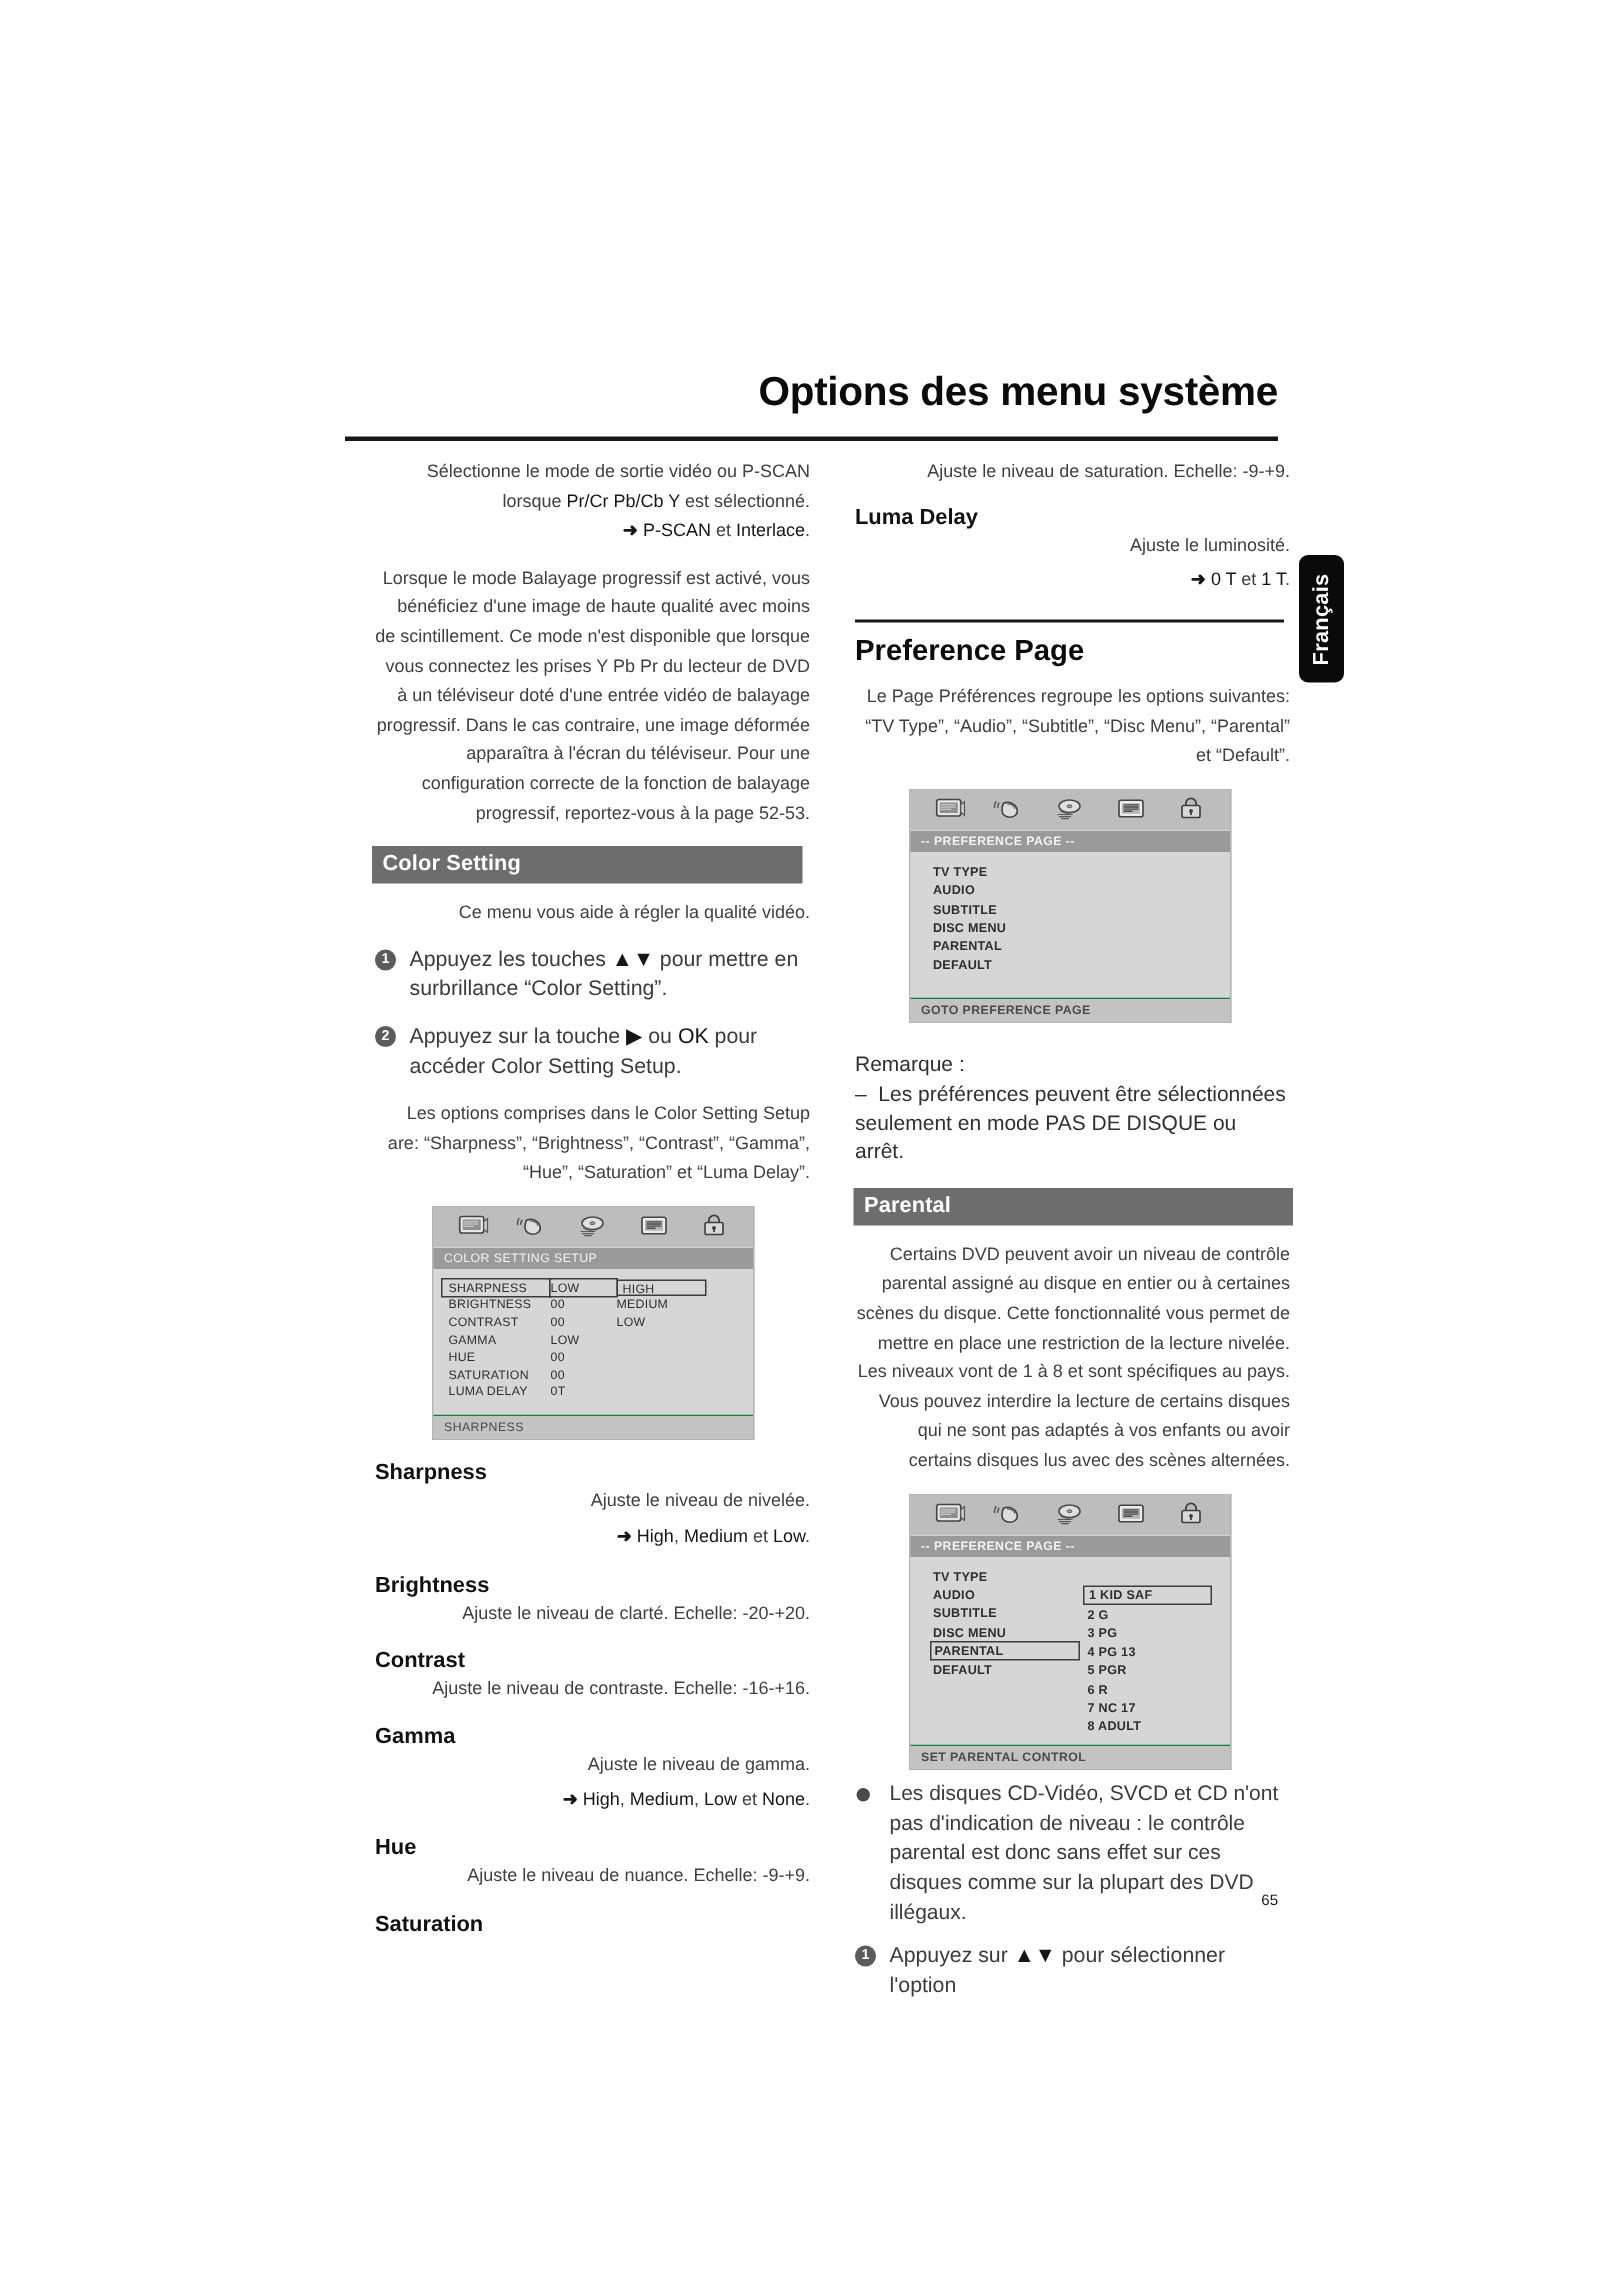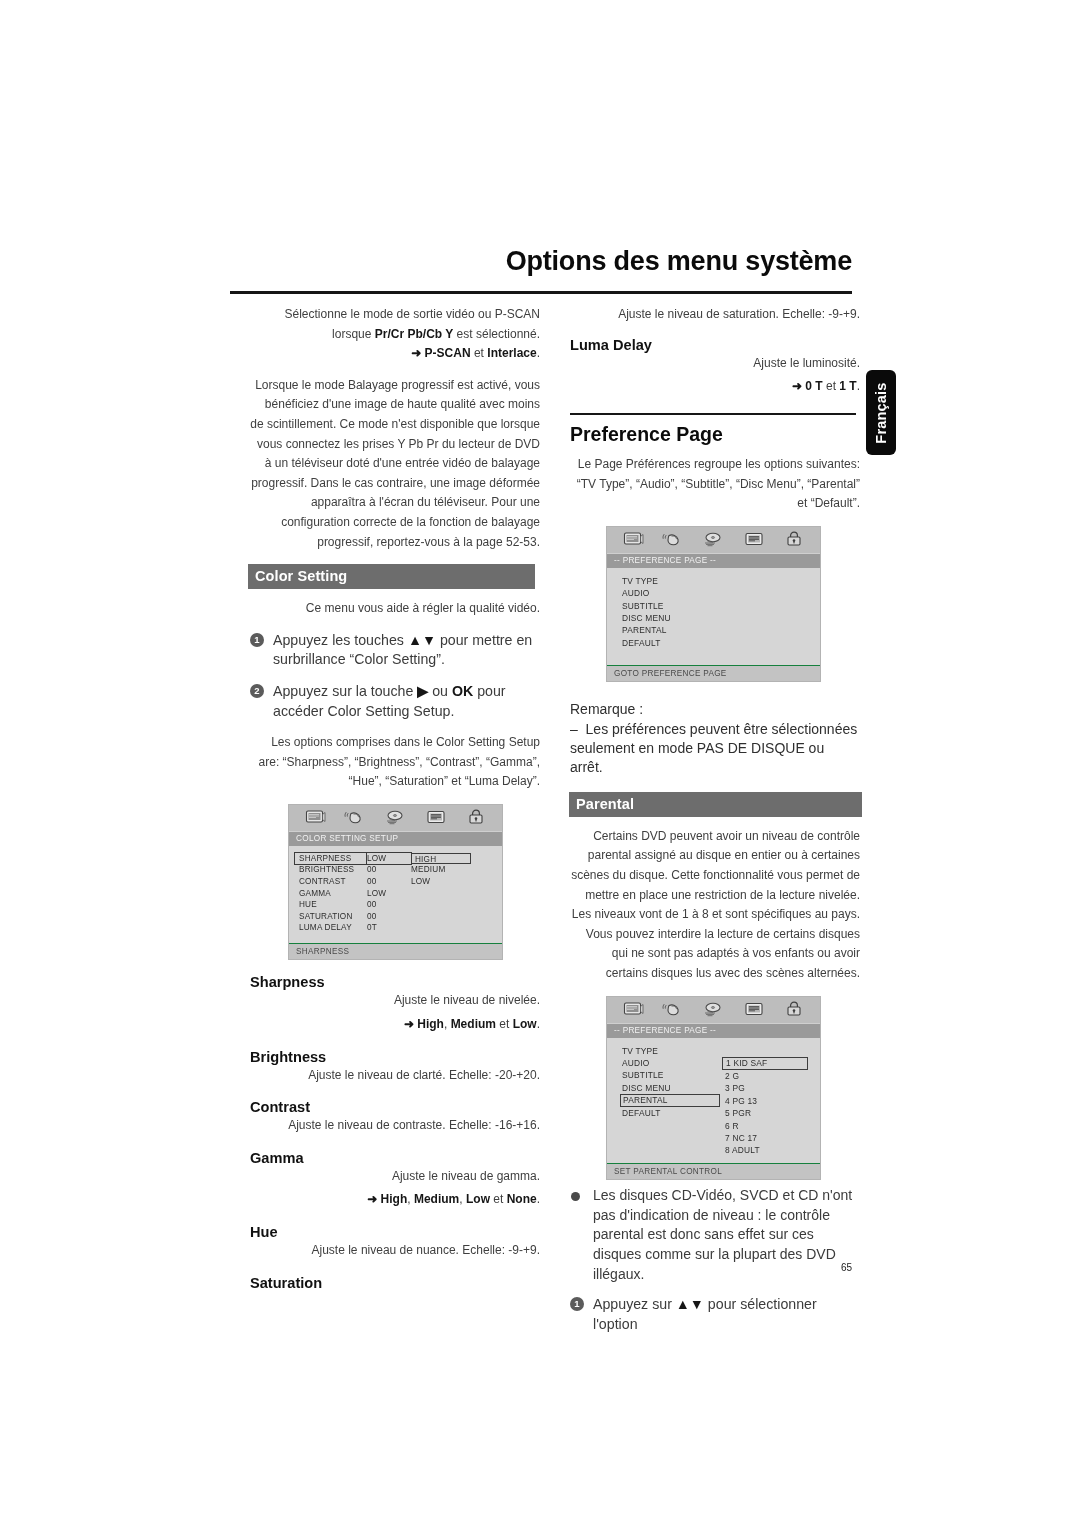--- a/index.html
+++ b/index.html
@@ -91,21 +91,21 @@
 
   
   p {
     margin: 0 0 12px 0;
     font-size: 12px;
     line-height: 19.6px;
     color: #3f3f3f;
     text-align: right;
   }
   p.tight { margin-bottom: 4px; }
-  b, strong { color: #161616; font-weight: bold; }
+  b, strong { color: #161616; font-weight: normal; }
   .arrow { color: #161616; font-weight: bold; }
 
   h3.sub {
     margin: 14px 0 1px 0;
     font-size: 14.6px;
     font-weight: bold;
     color: #111111;
   }
   h3.sub.first { margin-top: 4px; }
 
@@ -171,21 +171,21 @@
 
   
   .osd {
     width: 213px;
     background: #d6d6d6;
     border: 1px solid #b3b3b3;
     margin: 12px 0 6px 38px;
     font-family: "Liberation Sans", sans-serif;
     position: relative;
   }
-  .osd.right { margin-left: 36px; }
+  .osd.right { margin-left: 36px; font-weight: bold; }
 
   .osd-iconbar {
     display: flex;
     justify-content: space-around;
     align-items: center;
     height: 26px;
     background: #bdbdbd;
     padding: 0 6px;
   }
   .osd-icon {

